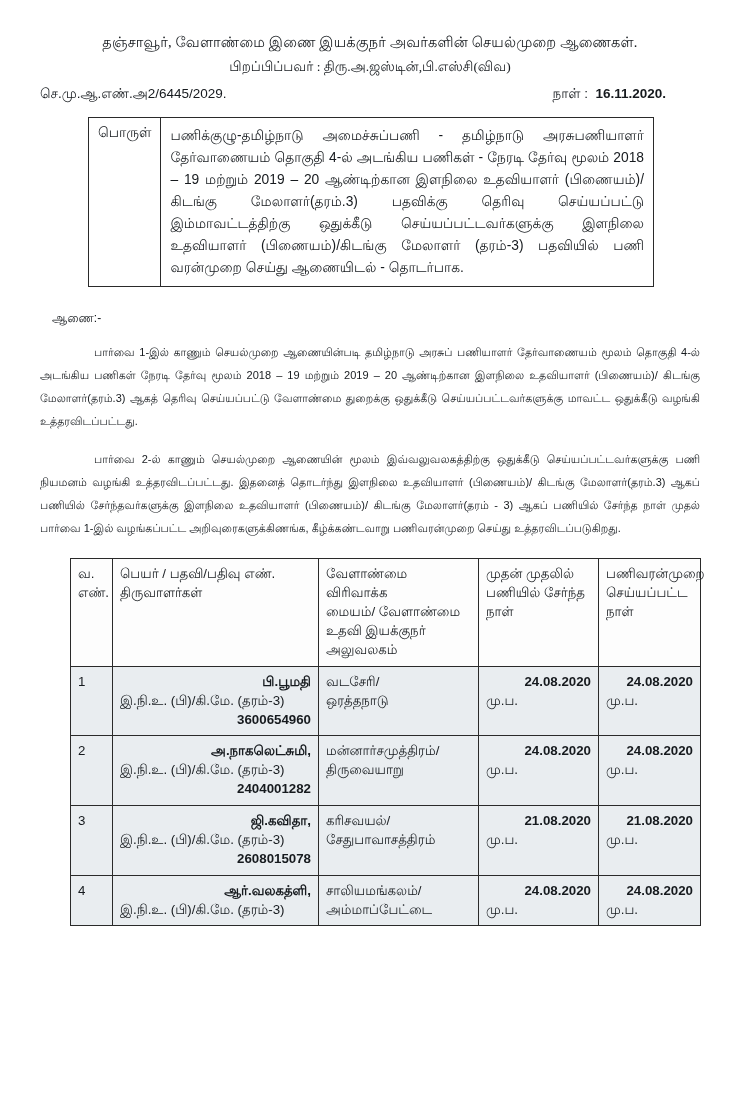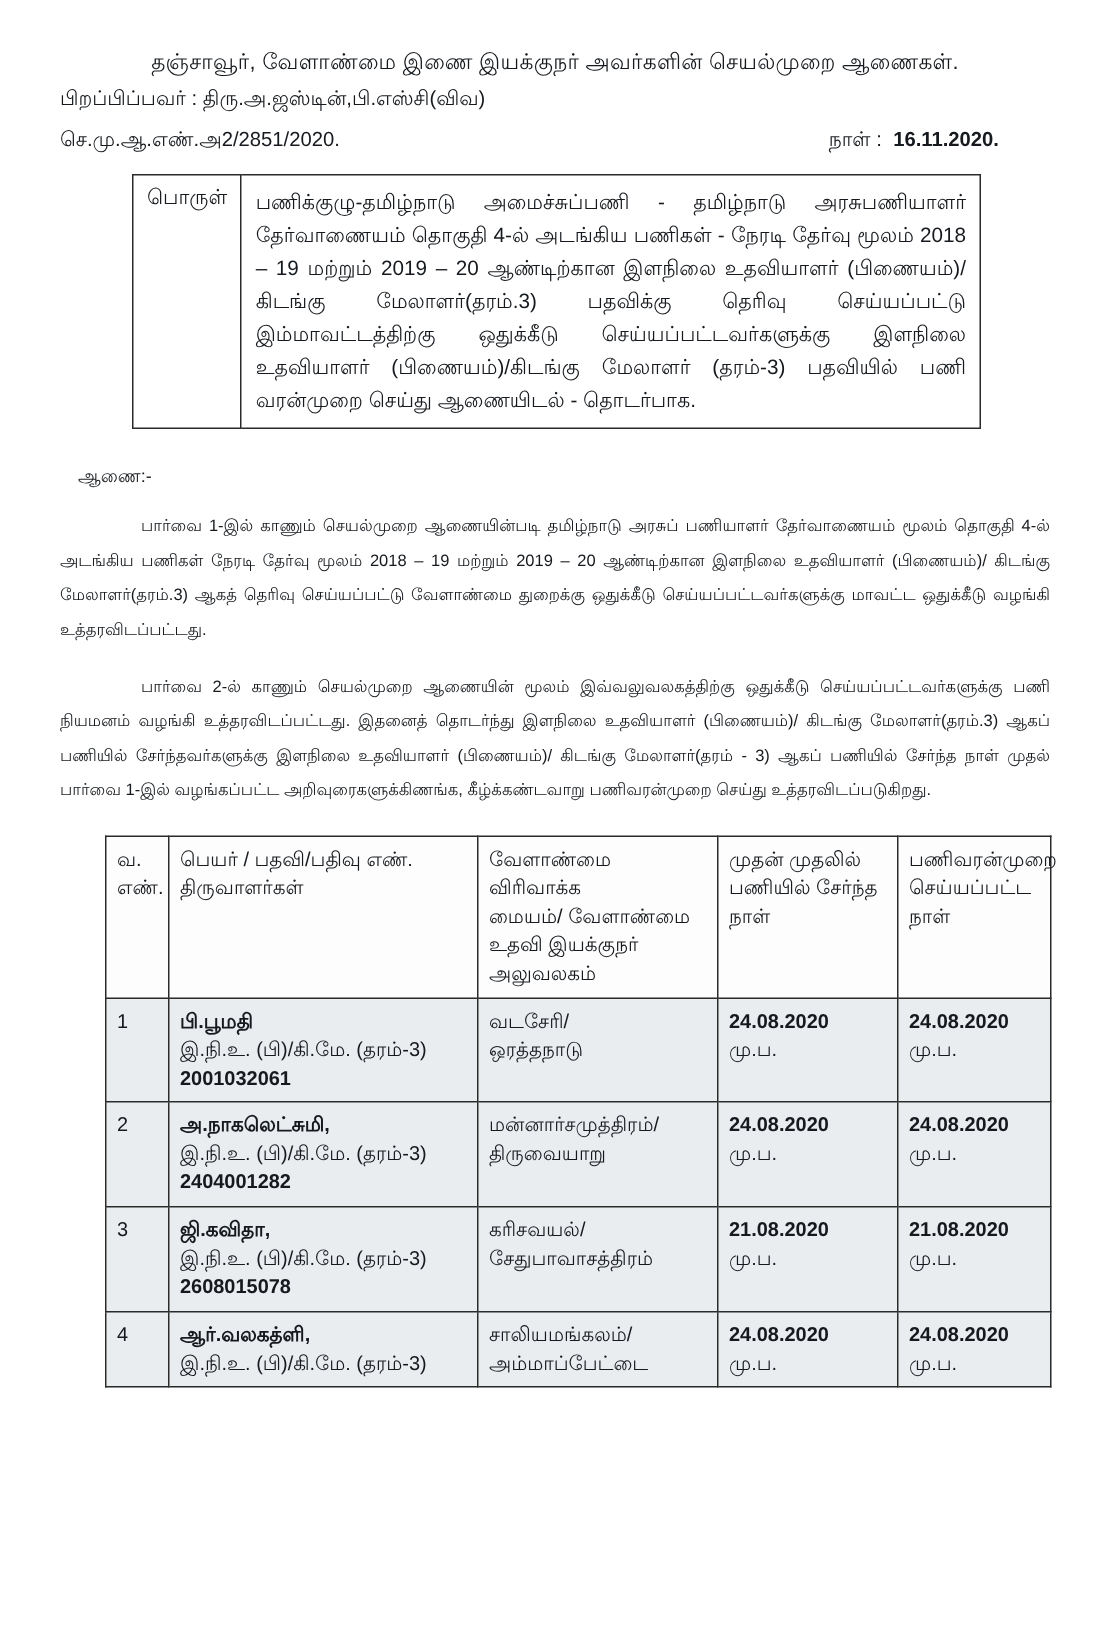--- a/index.html
+++ b/index.html
@@ -2,23 +2,23 @@
 <html><head>
 <meta charset="utf-8">
 <style>
   * { margin:0; padding:0; box-sizing:border-box; }
   html,body { background:#ffffff; }
   .page {
     width:740px; min-height:1100px; background:#ffffff; color:#161a1e;
     font-family:"Liberation Sans","DejaVu Sans",sans-serif;
     font-size:14px; padding:34px 40px 16px 40px; overflow:hidden;
   }
-  .b { font-weight:bold; }
-  .title-line { text-align:center; font-size:14.5px; letter-spacing:.2px; }
-  .issued-line { text-align:left; margin-top:7px; font-size:13.5px; }
+  .b { font-weight:bold;text-align:right; }
+  .title-line { text-align:center; font-size:14.5px; letter-spacing:.2px;font-family:Liberation Serif, serif; }
+  .issued-line { text-align:center; margin-top:7px; font-size:13.5px;font-family:Liberation Serif, serif; }
   .ref-line { display:flex; justify-content:space-between; align-items:baseline; margin-top:10px; font-size:13.5px; }
   .ref-line .date-part { padding-right:34px; }
   .date-part .date-val { font-weight:bold;margin-top:12px; }
 
   table.meta { border-collapse:collapse; margin:14px 0 0 48px; width:566px; font-size:13.8px;padding-left:32px; }
   table.meta td { border:1px solid #2a2a2a; vertical-align:top; padding:7px 9px; }
   table.meta td.lbl { width:66px; }
   table.meta td.val { text-align:justify; line-height:1.6; }
   ol.refs { list-style-position:outside; padding-left:22px; line-height:1.6; }
   ol.refs li { padding-left:4px; margin-bottom:3px; }
@@ -41,21 +41,21 @@
 <div class="page">
 
   <div class="title-line">தஞ்சாவூர், வேளாண்மை இணை இயக்குநர் அவர்களின் செயல்முறை ஆணைகள்.</div>
 
   <div class="issued-line">
     <span>பிறப்பிப்பவர் :</span>
     <span>திரு.அ.ஜஸ்டின்,பி.எஸ்சி(விவ)</span>
   </div>
 
   <div class="ref-line">
-    <span>செ.மு.ஆ.எண்.அ2/2851/2020.</span>
+    <span>செ.மு.ஆ.எண்.அ2/6445/2029.</span>
     <span class="date-part">
       <span>நாள் :</span>&nbsp;
       <span class="date-val">16.11.2020.</span>
     </span>
   </div>
 
   <table class="meta">
     <tbody>
       <tr>
         <td class="lbl">பொருள்</td>
@@ -94,21 +94,21 @@
 செய்யப்பட்ட
 நாள்</th>
       </tr>
     </thead>
     <tbody>
   <tr>
     <td>1</td>
     <td>
       <span class="cell-line b">பி.பூமதி</span>
       <span class="cell-line">இ.நி.உ. (பி)/கி.மே. (தரம்-3)</span>
-      <span class="cell-line b">2001032061</span>
+      <span class="cell-line b">3600654960</span>
     </td>
     <td>
       <span class="cell-line">வடசேரி/</span>
       <span class="cell-line">ஒரத்தநாடு</span>
     </td>
     <td>
       <span class="cell-line b">24.08.2020</span>
       <span class="cell-line">மு.ப.</span>
     </td>
     <td>

